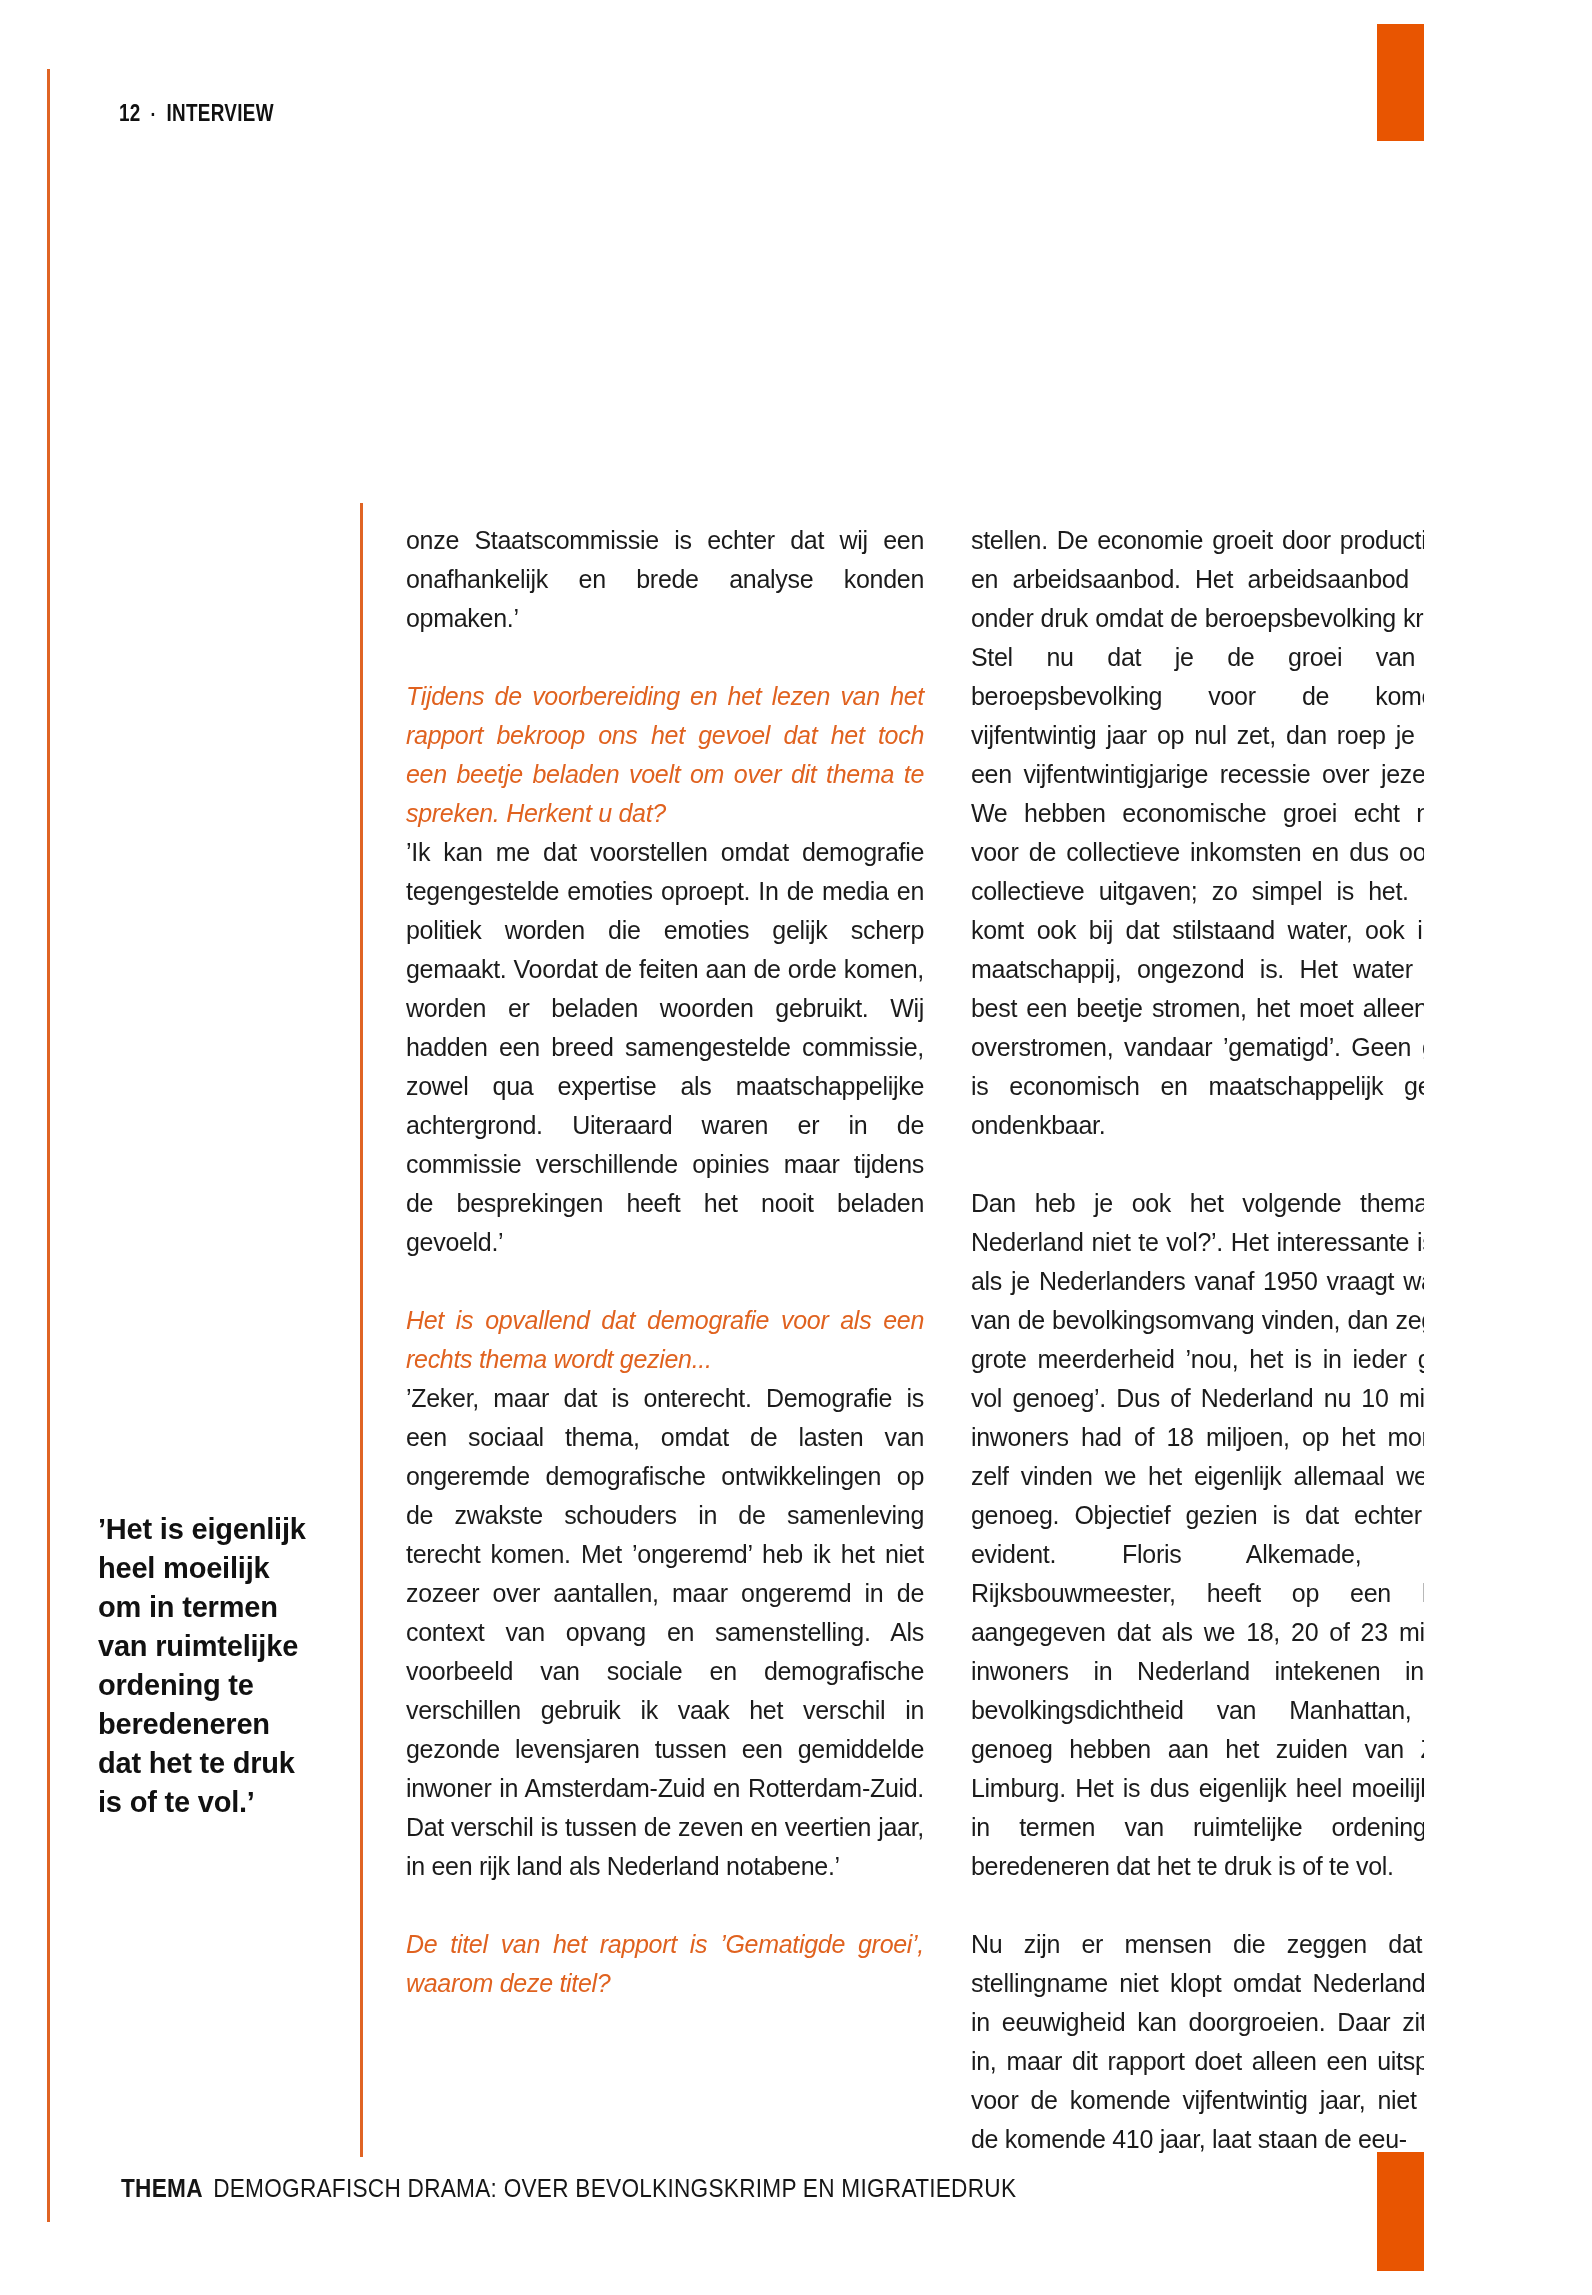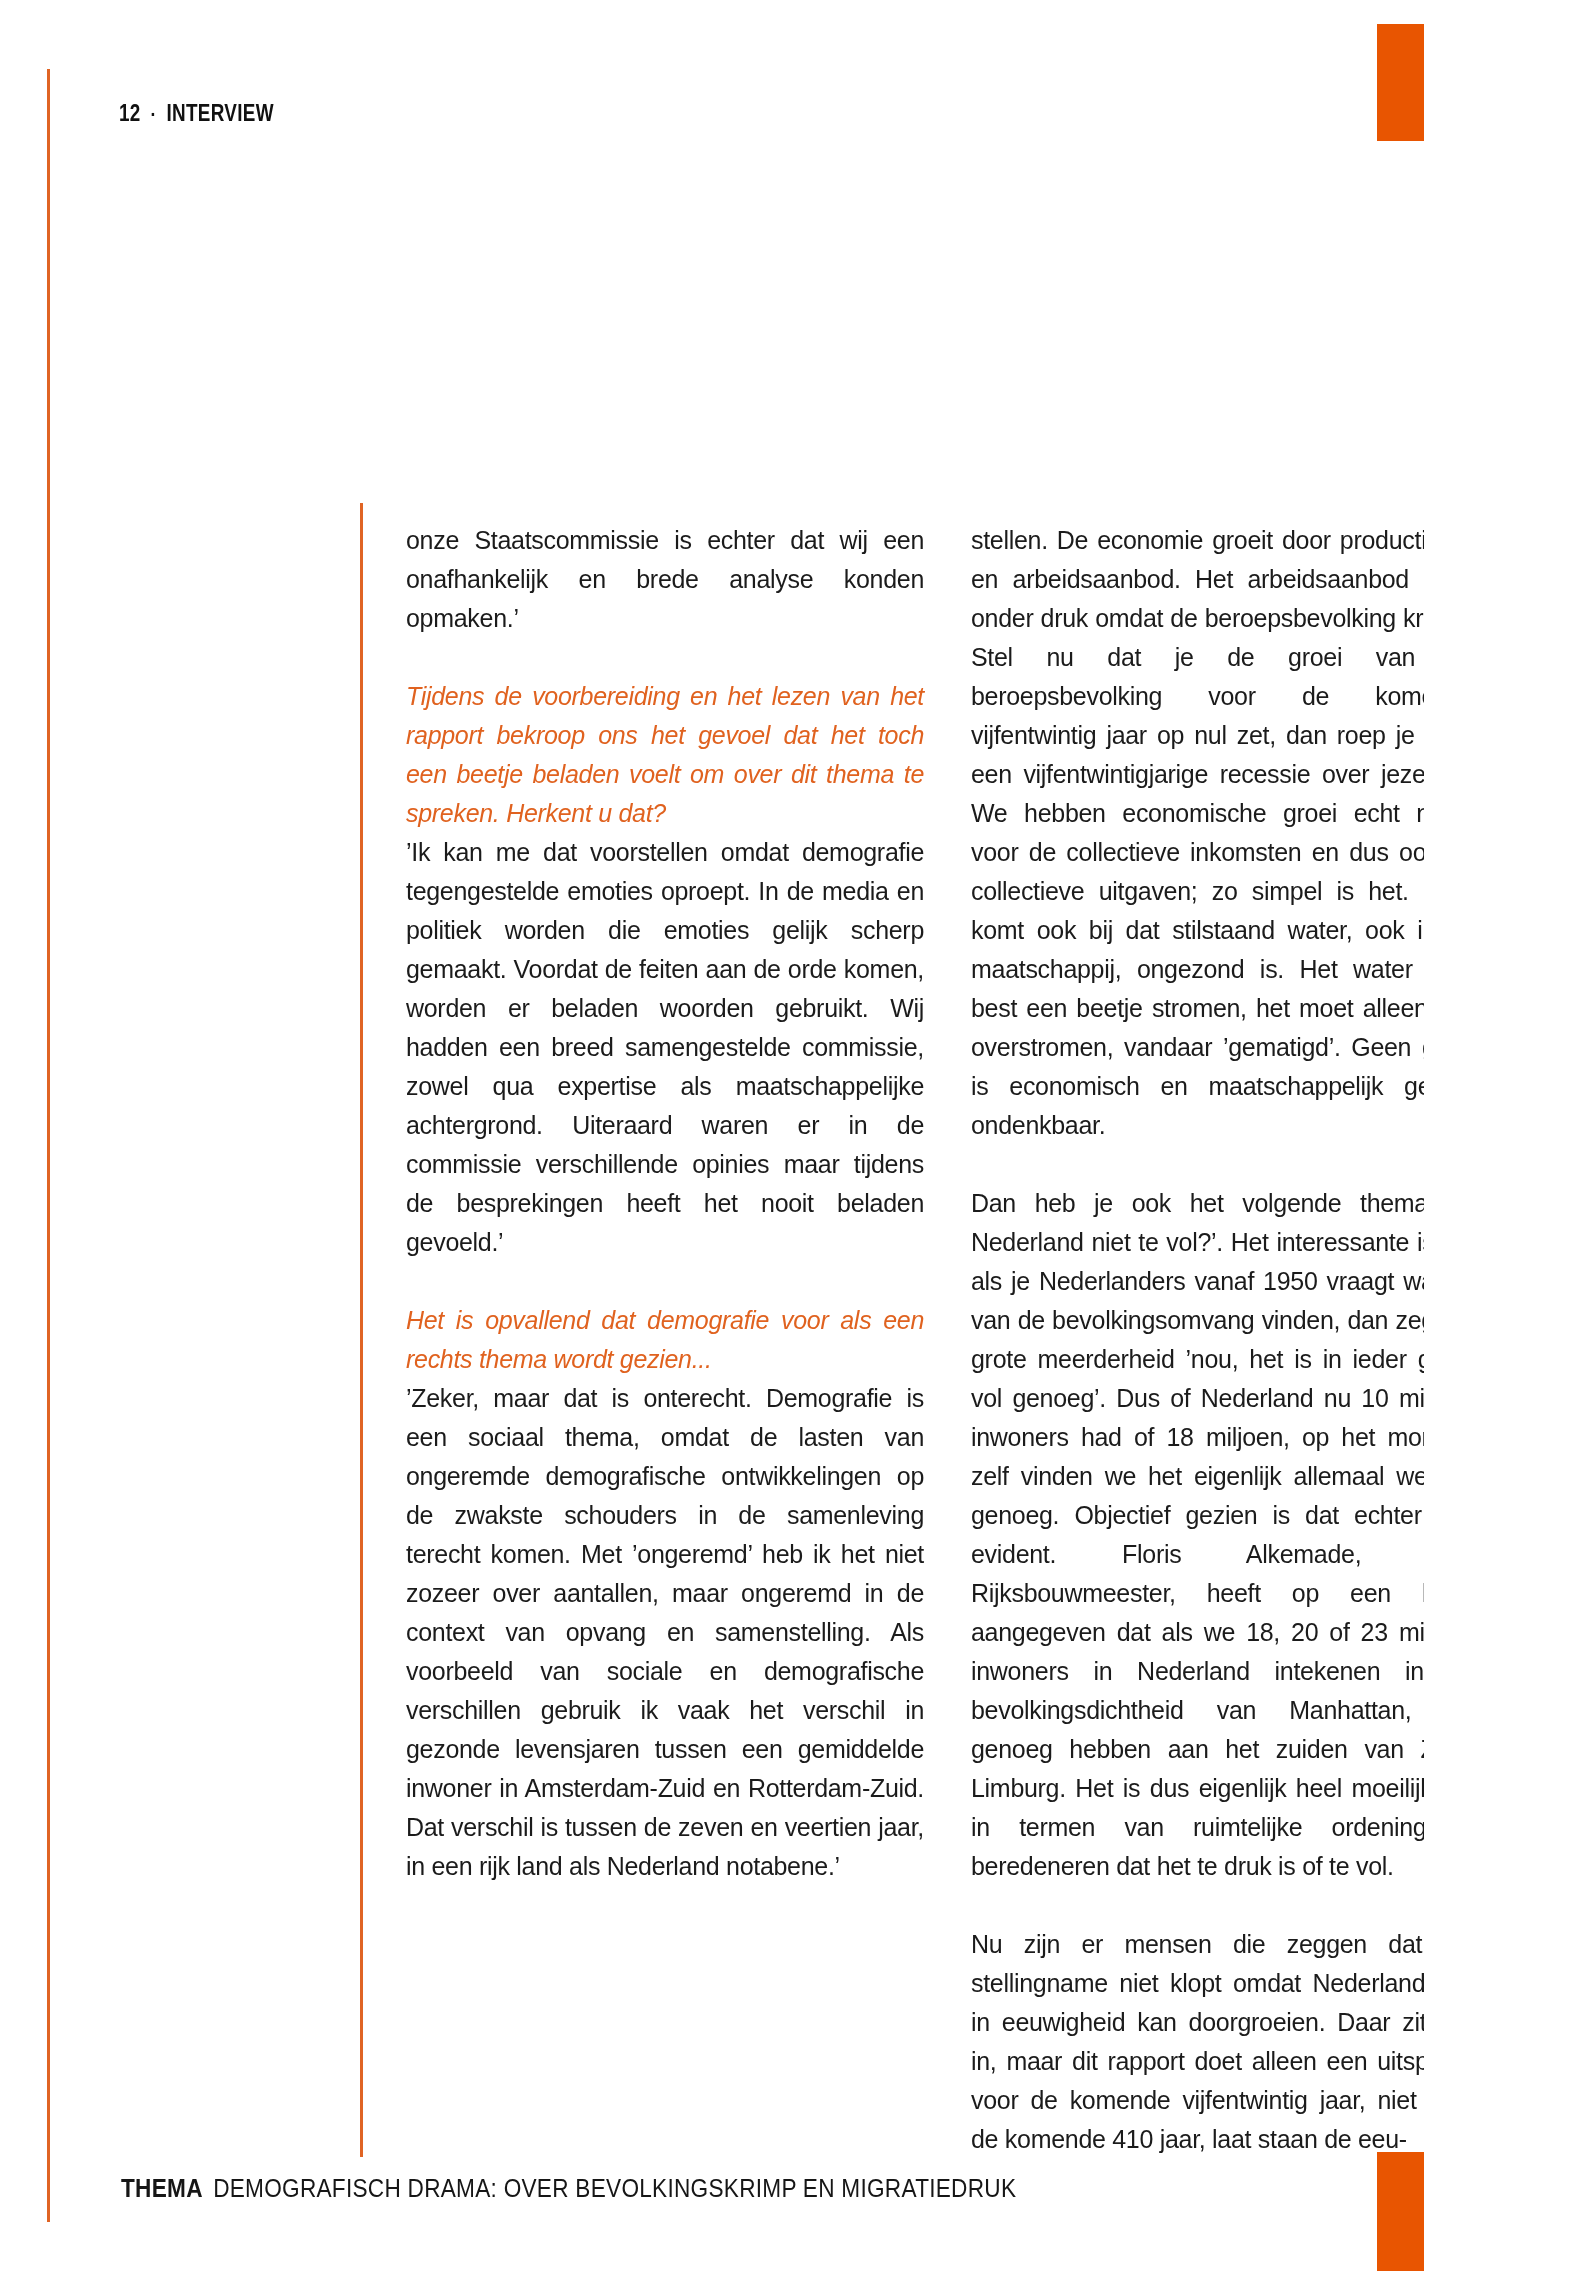--- a/index.html
+++ b/index.html
@@ -62,27 +62,36 @@
 
   <div id="block-top" class="accent-block"></div>
   <div id="block-bottom" class="accent-block"></div>
 
   <div id="header">
     <span>12</span>
     <span class="dot">·</span>
     <span>INTERVIEW</span>
   </div>
 
+  <div id="pull-quote">’Het is eigenlijk
+heel moeilijk
+om in termen
+van ruimtelijke
+ordening te
+beredeneren
+dat het te druk
+is of te vol.’</div>
 
   <div id="col1" class="col">
       <p class="para a">onze Staatscommissie is echter dat wij een onafhankelijk en brede analyse konden opmaken.’</p>
       <p class="para q gap">Tijdens de voorbereiding en het lezen van het rapport bekroop ons het gevoel dat het toch een beetje beladen voelt om over dit thema te spreken. Herkent u dat?</p>
       <p class="para a">’Ik kan me dat voorstellen omdat demografie tegengestelde emoties oproept. In de media en politiek worden die emoties gelijk scherp gemaakt. Voordat de feiten aan de orde komen, worden er beladen woorden gebruikt. Wij hadden een breed samengestelde commissie, zowel qua expertise als maatschappelijke achtergrond. Uiteraard waren er in de commissie verschillende opinies maar tijdens de besprekingen heeft het nooit beladen gevoeld.’</p>
       <p class="para q gap">Het is opvallend dat demografie voor als een rechts thema wordt gezien...</p>
       <p class="para a">’Zeker, maar dat is onterecht. Demografie is een sociaal thema, omdat de lasten van ongeremde demografische ontwikkelingen op de zwakste schouders in de samenleving terecht komen. Met ’ongeremd’ heb ik het niet zozeer over aantallen, maar ongeremd in de context van opvang en samenstelling. Als voorbeeld van sociale en demografische verschillen gebruik ik vaak het verschil in gezonde levensjaren tussen een gemiddelde inwoner in Amsterdam-Zuid en Rotterdam-Zuid. Dat verschil is tussen de zeven en veertien jaar, in een rijk land als Nederland notabene.’</p>
+      <p class="para q gap">De titel van het rapport is ’Gematigde groei’, waarom deze titel?</p>
     </div>
   <div id="col2" class="col">
       <p class="para a">stellen. De economie groeit door productiviteit en arbeidsaanbod. Het arbeidsaanbod staat onder druk omdat de beroepsbevolking krimpt. Stel nu dat je de groei van de beroepsbevolking voor de komende vijfentwintig jaar op nul zet, dan roep je bijna een vijfentwintigjarige recessie over jezelf af. We hebben economische groei echt nodig voor de collectieve inkomsten en dus ook de collectieve uitgaven; zo simpel is het. Daar komt ook bij dat stilstaand water, ook in de maatschappij, ongezond is. Het water mag best een beetje stromen, het moet alleen niet overstromen, vandaar ’gematigd’. Geen groei is economisch en maatschappelijk gezien ondenkbaar.</p>
       <p class="para a gap">Dan heb je ook het volgende thema: ’is Nederland niet te vol?’. Het interessante is dat als je Nederlanders vanaf 1950 vraagt wat ze van de bevolkingsomvang vinden, dan zegt de grote meerderheid ’nou, het is in ieder geval vol genoeg’. Dus of Nederland nu 10 miljoen inwoners had of 18 miljoen, op het moment zelf vinden we het eigenlijk allemaal wel vol genoeg. Objectief gezien is dat echter niet evident. Floris Alkemade, oud-Rijksbouwmeester, heeft op een kaart aangegeven dat als we 18, 20 of 23 miljoen inwoners in Nederland intekenen in de bevolkingsdichtheid van Manhattan, we genoeg hebben aan het zuiden van Zuid-Limburg. Het is dus eigenlijk heel moeilijk om in termen van ruimtelijke ordening te beredeneren dat het te druk is of te vol.</p>
       <p class="para a gap">Nu zijn er mensen die zeggen dat die stellingname niet klopt omdat Nederland niet in eeuwigheid kan doorgroeien. Daar zit iets in, maar dit rapport doet alleen een uitspraak voor de komende vijfentwintig jaar, niet voor de komende 410 jaar, laat staan de eeu-</p>
     </div>
 
   <div id="footer">
     <span class="lbl">THEMA</span>
     <span>DEMOGRAFISCH DRAMA: OVER BEVOLKINGSKRIMP EN MIGRATIEDRUK</span>

